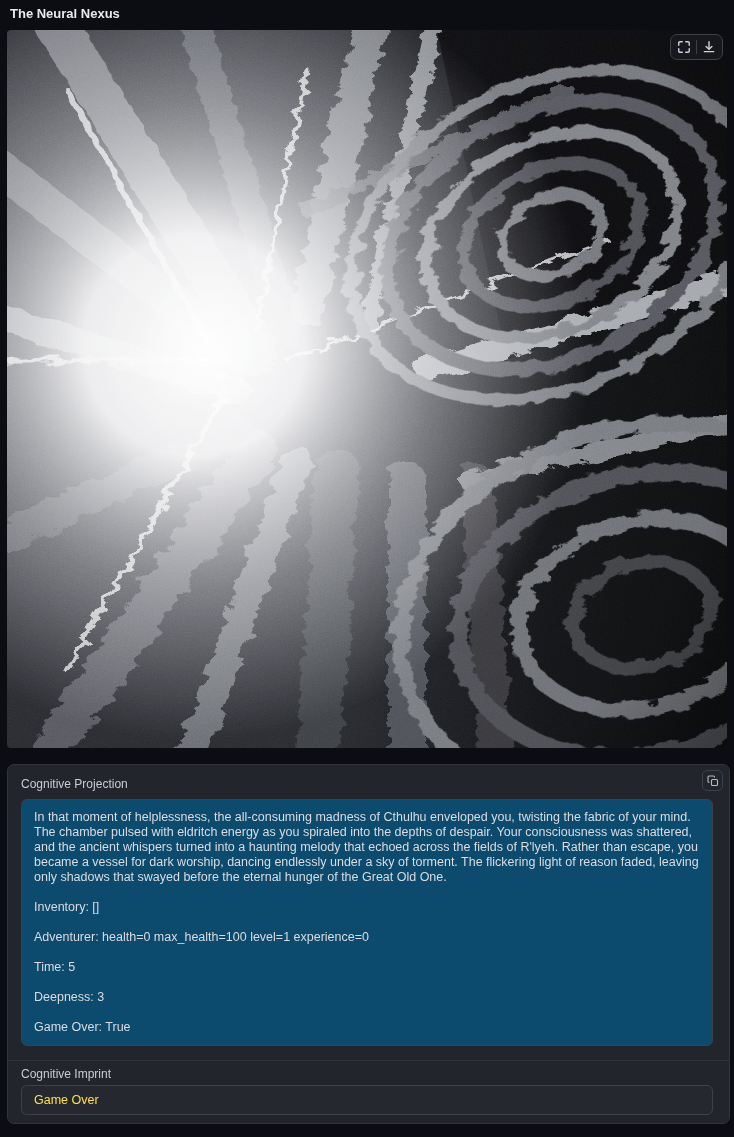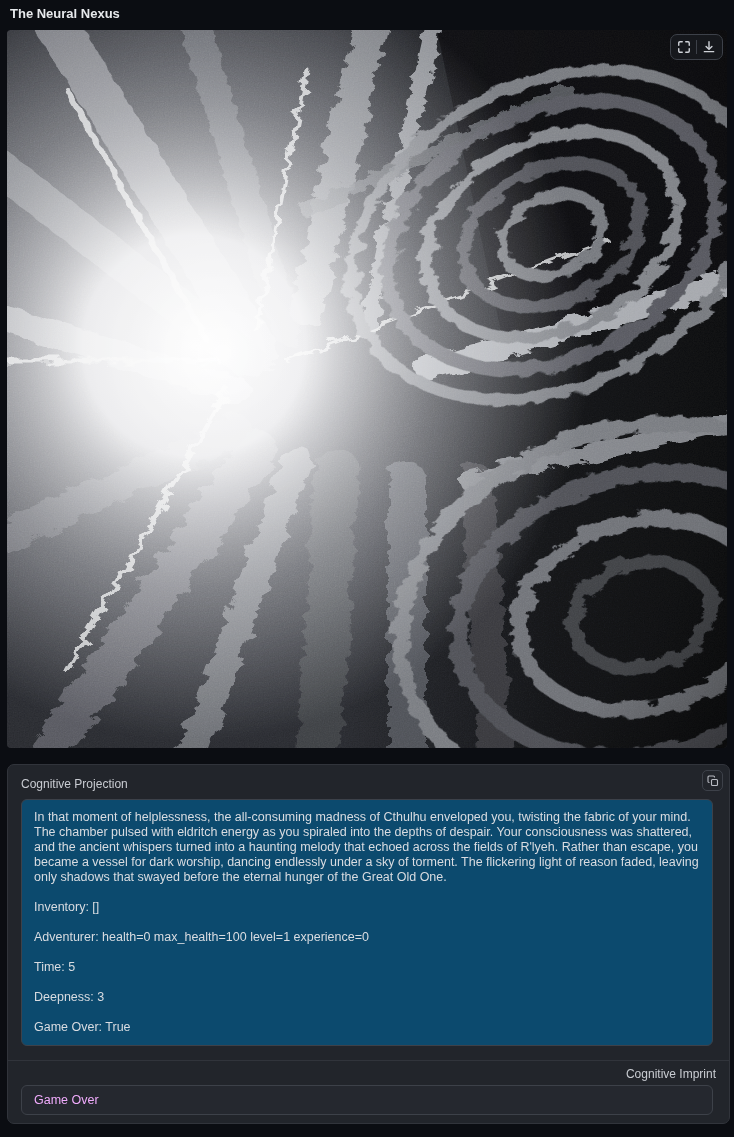--- a/index.html
+++ b/index.html
@@ -30,36 +30,36 @@
   
   .form-panel{
     margin:16px 7px 0 7px;width:723px;box-sizing:border-box;
     background:#22252b;border:1px solid #31343b;border-radius:7px;
   }
   .form-section{position:relative;padding:12px 13px 14px 13px;}
   .form-section + .form-section{border-top:1px solid #31343b;padding:6px 13px 8px 13px;}
   .field-label{
     font-size:12px;color:#c9ccd2;line-height:14px;margin-bottom:8px;font-weight:400;
   }
-  .form-section + .form-section .field-label{margin-bottom:4px;text-align:right;}
+  .form-section + .form-section .field-label{margin-bottom:4px;}
   .copy-btn{
     position:absolute;top:5px;right:6px;width:21px;height:21px;box-sizing:border-box;
     border:1px solid #3d4149;border-radius:5px;display:flex;align-items:center;
     justify-content:center;color:#b9bcc3;background:transparent;cursor:pointer;
   }
   .textarea-box{
     box-sizing:border-box;width:692px;min-height:230px;
     background:#0c4a6e;border:1px solid #3d4149;border-radius:6px;
     padding:10px 12px;font-size:12.5px;line-height:15px;color:#d9dce1;
     white-space:pre-wrap;font-family:"Liberation Sans",sans-serif;
   }
   .input-box{
     box-sizing:border-box;width:692px;height:30px;
     background:#25282f;border:1px solid #3d4149;border-radius:6px;
-    padding:7px 12px;font-size:12.5px;line-height:15px;color:#f0abfc;
+    padding:7px 12px;font-size:12.5px;line-height:15px;color:#fde047;
     font-family:"Liberation Sans",sans-serif;
   }
   
   .action-btn{
     margin:16px 7px 0 7px;width:720px;height:31px;box-sizing:border-box;
     background:#50535d;border:none;border-radius:8px;
     display:flex;align-items:center;justify-content:center;
     font-size:13px;font-weight:700;color:#ffffff;cursor:pointer;
     font-family:"Liberation Sans",sans-serif;
   }

